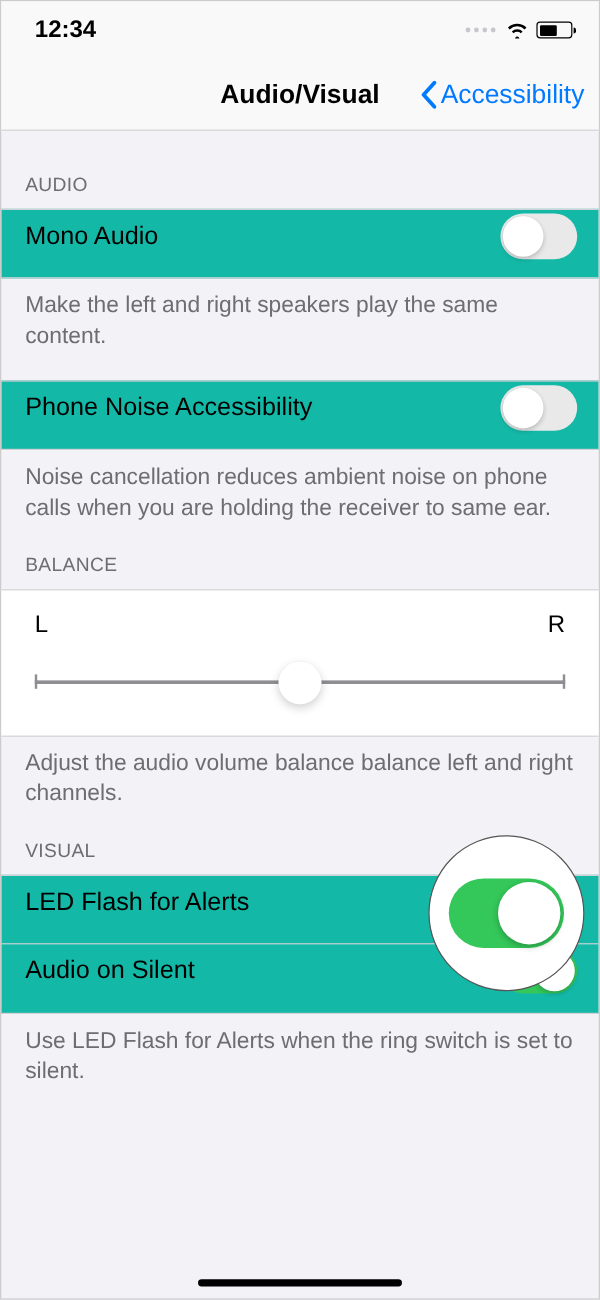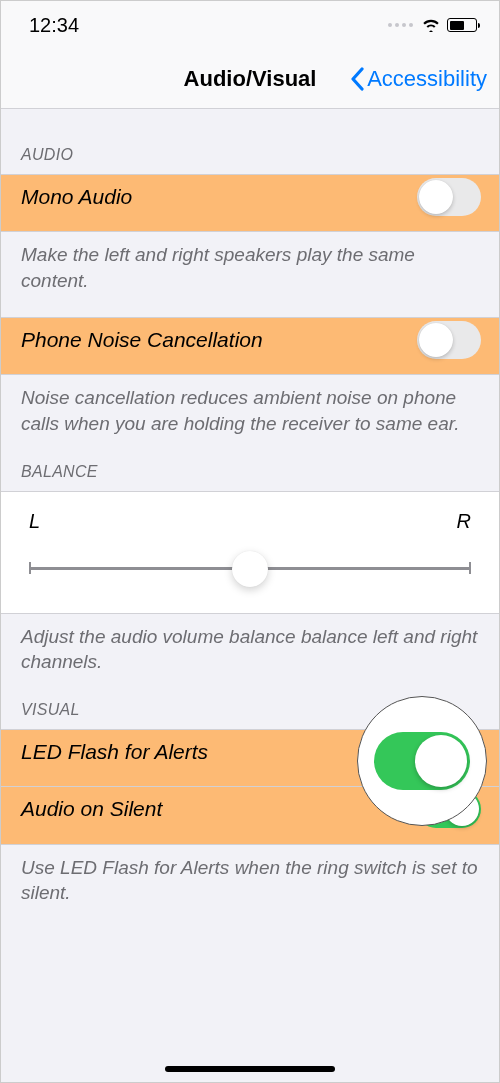--- a/index.html
+++ b/index.html
@@ -20,21 +20,21 @@
     .status-bar {
       height: 48px;
       display: flex;
       justify-content: space-between;
       align-items: center;
       padding: 0 22px 0 28px;
       background: #f9f9fa;
     }
     .status-time {
       font-size: 20px;
-      font-weight: 400;
+      font-weight: 700;
       color: #000;
     }
     .status-right {
       display: flex;
       align-items: center;
       gap: 6px;
     }
     .dots {
       display: flex;
       gap: 3px;
@@ -99,34 +99,33 @@
     .nav-title {
       position: absolute;
       left: 50%;
       transform: translateX(-50%);
       font-size: 22px;
       font-weight: 600;
       color: #000;
     }
     .content {
       overflow-y: auto;
-      font-style: italic;
     }
     .section-header {
       font-size: 16px;
       color: #6d6d72;
       text-transform: uppercase;
       padding: 37px 20px 10px 20px;
       letter-spacing: 0.3px;
     }
     .section-header.tight {
       padding-top: 26px;
     }
     .row {
-      background: #fdba74;
+      background: #14b8a6;
       border-top: 1px solid #d1d1d6;
       border-bottom: 1px solid #d1d1d6;
       padding: 2px 18px 14px 20px;
       display: flex;
       justify-content: space-between;
       align-items: center;
       min-height: 58px;
     }
     .row + .row {
       border-top: none;
@@ -298,21 +297,21 @@
     <div class="row-label">Mono Audio</div>
     <div class="toggle off">
         <div class="knob"></div>
       </div>
   </div>
   <div class="section-footer">Make the left and right speakers play the same content.</div>
 
   <div style="height:24px"></div>
 
   <div class="row">
-    <div class="row-label">Phone Noise Cancellation</div>
+    <div class="row-label">Phone Noise Accessibility</div>
     <div class="toggle off">
         <div class="knob"></div>
       </div>
   </div>
   <div class="section-footer">Noise cancellation reduces ambient noise on phone calls when you are holding the receiver to same ear.</div>
 
   <div class="section-header tight">Balance</div>
 
   <div class="slider-row">
     <div class="slider-labels">

